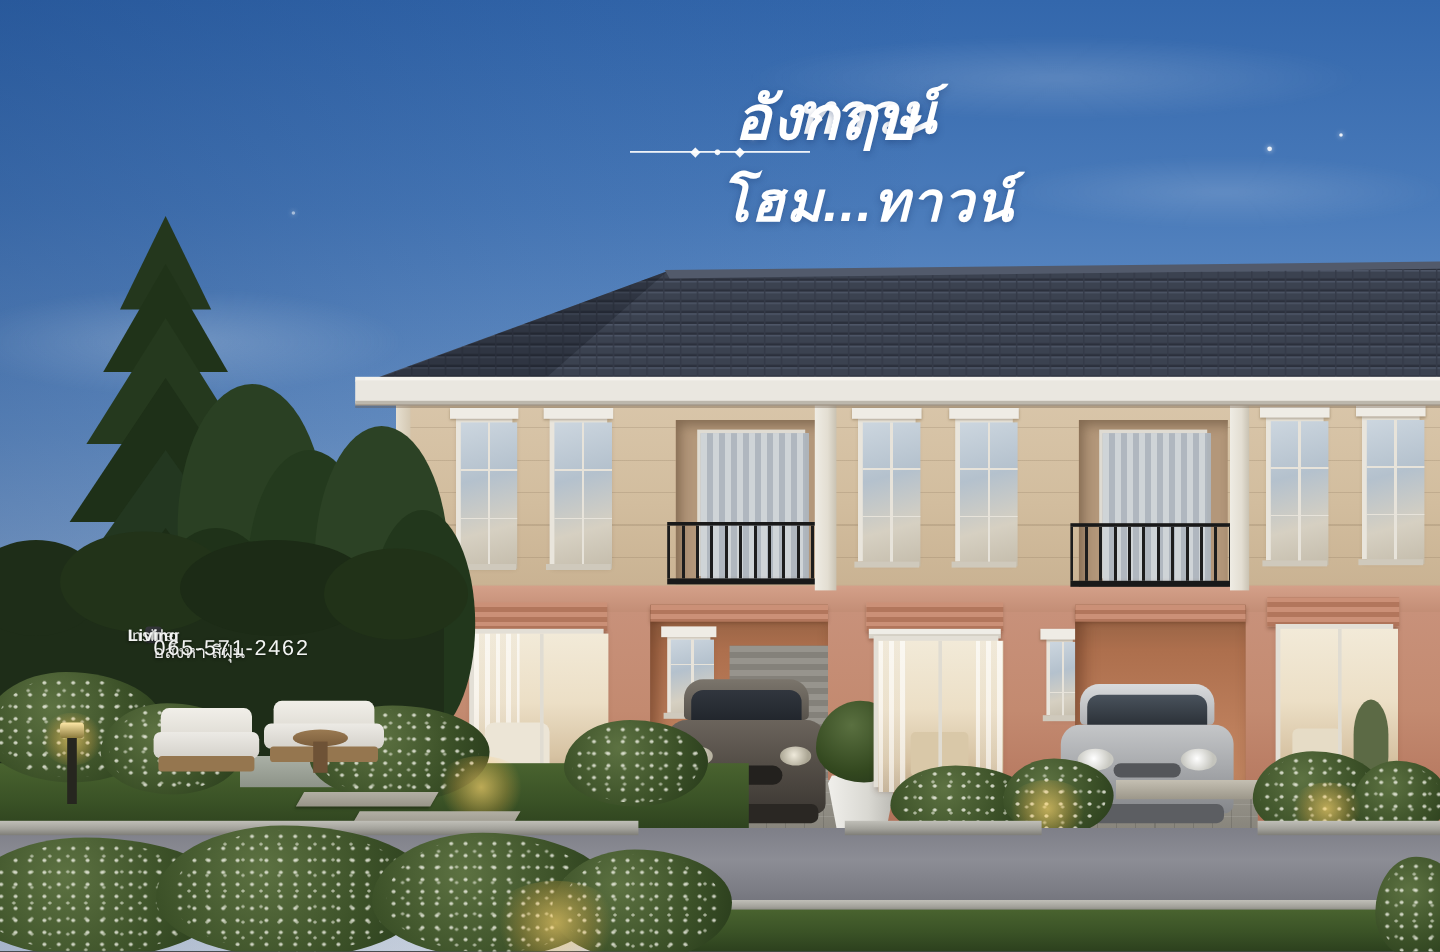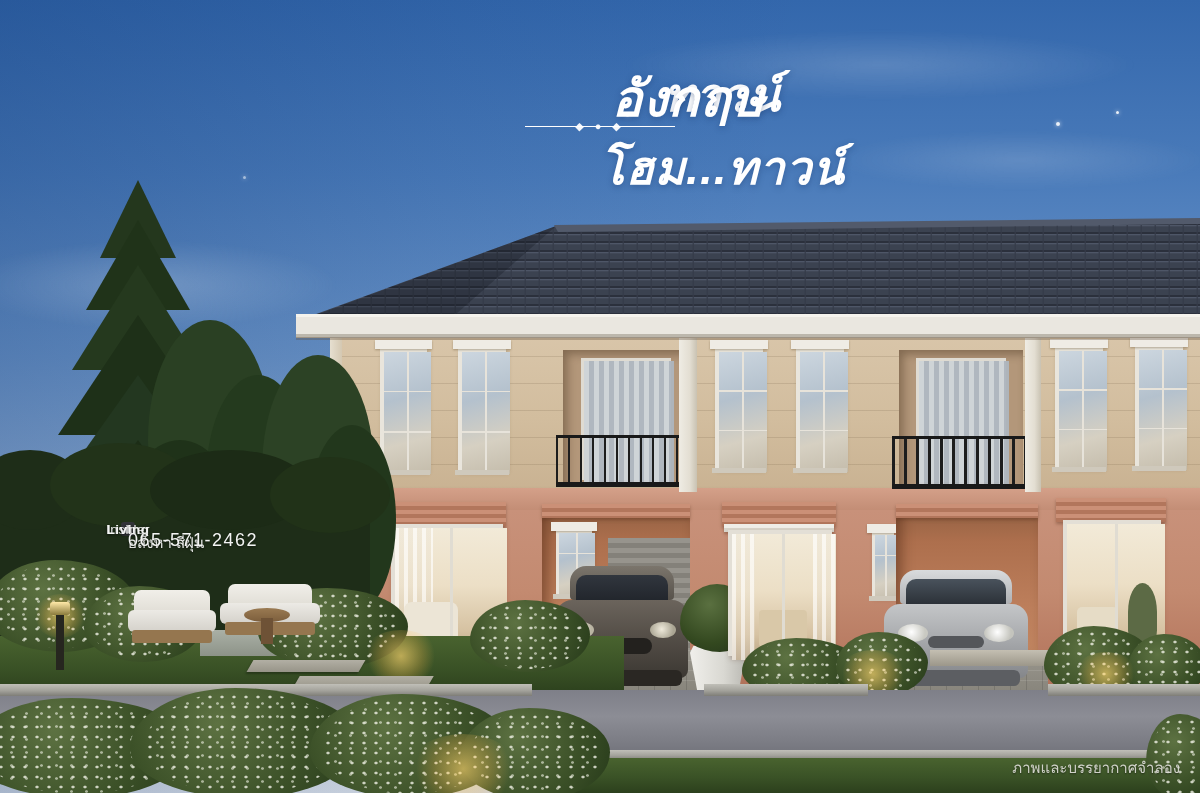--- a/index.html
+++ b/index.html
@@ -348,15 +348,14 @@
             <path d="M5 0 L10 4 L8.5 4 L8.5 9 L1.5 9 L1.5 4 L0 4 Z" fill="#fff"></path>
           </svg>
       </span>
       <span>Insider</span>
       <span class="bold">Living</span>
     </div>
     <div class="l2">อสังหา สีฝุ่น</div>
     <div class="l3">065-571-2462</div>
   </div>
 
-  <div class="caption">ภาพและบรรยากาศจำลอง</div>
 
 </div>
 
 </body></html>

